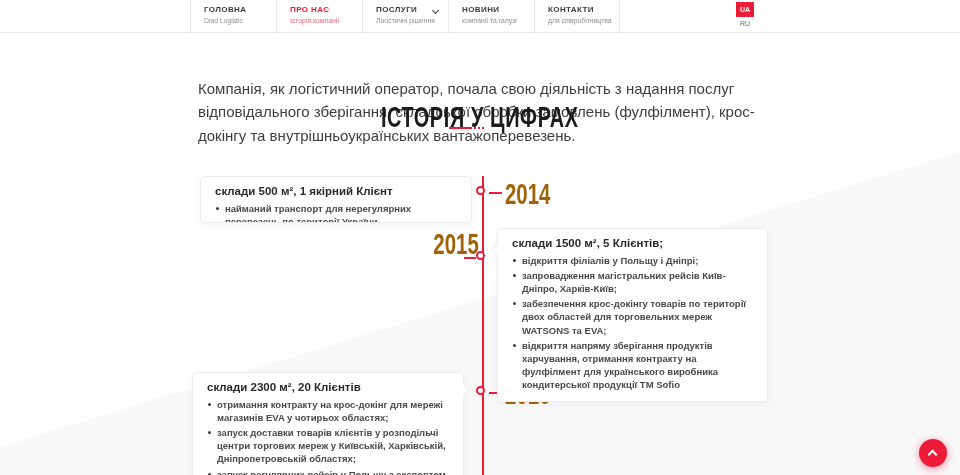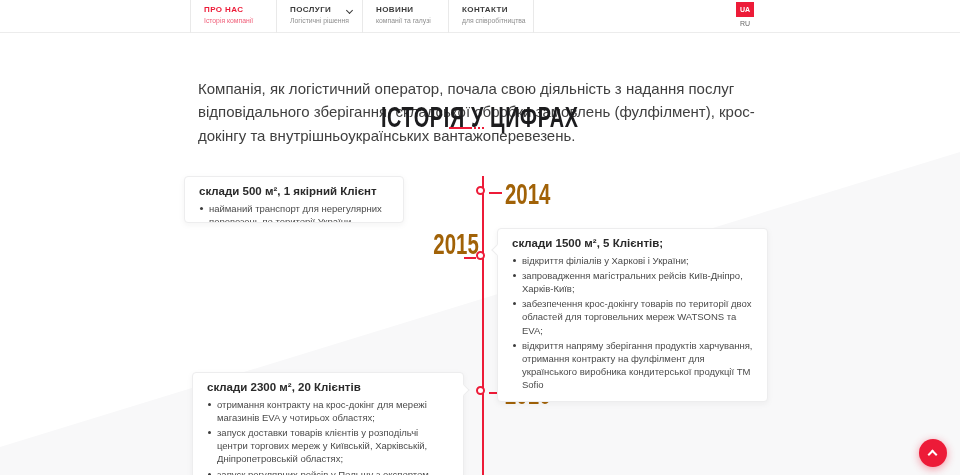--- a/index.html
+++ b/index.html
@@ -38,40 +38,44 @@
   
   .tl-line { position:absolute; left:482px; top:176px; width:2px; height:299px; background:var(--accent); }
   .tl-dot { position:absolute; width:9px; height:9px; background:#fff; border:2px solid var(--accent); border-radius:50%; z-index:3; }
   .tl-tick { position:absolute; height:2px; background:var(--accent); }
   .year { position:absolute; font-size:30px; font-weight:bold; color:#a16207; line-height:1; }
   .year span { display:inline-block; transform:scaleX(0.68); transform-origin:left center; white-space:nowrap; }
   .year.right span { transform-origin:right center; }
   
   .card { position:absolute; background:#fff; border:1px solid #ededee; border-radius:4px; box-shadow:0 2px 6px rgba(40,40,40,0.05); padding:8px 12px 8px 14px; z-index:2; }
   .card-title { font-size:11.5px; font-weight:bold; color:#2a2a2a; }
-  .card ul { margin-top:5px; list-style:none; }
+  .card ul { margin-top:5px; list-style:none;font-weight:bold; }
   .card li { position:relative; padding-left:10px; font-size:9.5px; line-height:1.38; color:#4a4a4a; margin-bottom:2px; }
   .card li::before { content:""; position:absolute; left:1px; top:5px; width:3px; height:3px; border-radius:50%; background:#3c3c3c; }
   .card .arrow { position:absolute; width:8px; height:8px; background:#fff; transform:rotate(45deg); }
   .arrow-r { right:-5px; top:13px; border-top:1px solid #ededee; border-right:1px solid #ededee; }
   .arrow-l { left:-5px; top:17px; border-left:1px solid #ededee; border-bottom:1px solid #ededee; }
-  .card-2014 { left:184px; top:176px; width:220px; height:47px; overflow:hidden; }
+  .card-2014 { left:200px; top:176px; width:272px; height:47px; overflow:hidden; }
   .card-2015 { left:497px; top:228px; width:271px; }
   .card-2016 { left:192px; top:372px; width:272px; }
   
   .to-top { position:absolute; left:919px; top:439px; width:28px; height:28px; border-radius:50%; background:var(--accent); box-shadow:0 2px 8px rgba(237,27,56,0.45); cursor:pointer; z-index:8; }
   .chev-up { position:absolute; left:10px; top:12px; width:7px; height:7px; border-top:2px solid #fff; border-left:2px solid #fff; transform:rotate(45deg); }
 </style>
 </head>
 <body>
 
 <div class="diagonal"></div>
 
 <header class="topbar">
   <nav class="nav">
+    <div class="nav-item">
+      <div class="nav-label">ГОЛОВНА</div>
+      <div class="nav-sub">Diad Logistic</div>
+    </div>
     <div class="nav-item active">
       <div class="nav-label">ПРО НАС</div>
       <div class="nav-sub">Історія компанії</div>
     </div>
     <div class="nav-item">
       <div class="nav-label">ПОСЛУГИ</div>
       <div class="nav-sub">Логістичні рішення</div>
       <span class="chev-down"></span>
     </div>
     <div class="nav-item">
@@ -114,21 +118,21 @@
   <div class="card-title">склади 500 м², 1 якірний Клієнт</div>
   <ul>
     <li>найманий транспорт для нерегулярних перевезень по території України</li>
   </ul>
 </section>
 
 <section class="card card-2015">
   <div class="arrow arrow-l"></div>
   <div class="card-title">склади 1500 м², 5 Клієнтів;</div>
   <ul>
-    <li>відкриття філіалів у Харкові і України;</li>
+    <li>відкриття філіалів у Польщу і Дніпрі;</li>
     <li>запровадження магістральних рейсів Київ-Дніпро, Харків-Київ;</li>
     <li>забезпечення крос-докінгу товарів по території двох областей для торговельних мереж WATSONS та EVA;</li>
     <li>відкриття напряму зберігання продуктів харчування, отримання контракту на фулфілмент для українського виробника кондитерської продукції TM Sofio</li>
   </ul>
 </section>
 
 <section class="card card-2016">
   <div class="arrow arrow-r"></div>
   <div class="card-title">склади 2300 м², 20 Клієнтів</div>
   <ul>

